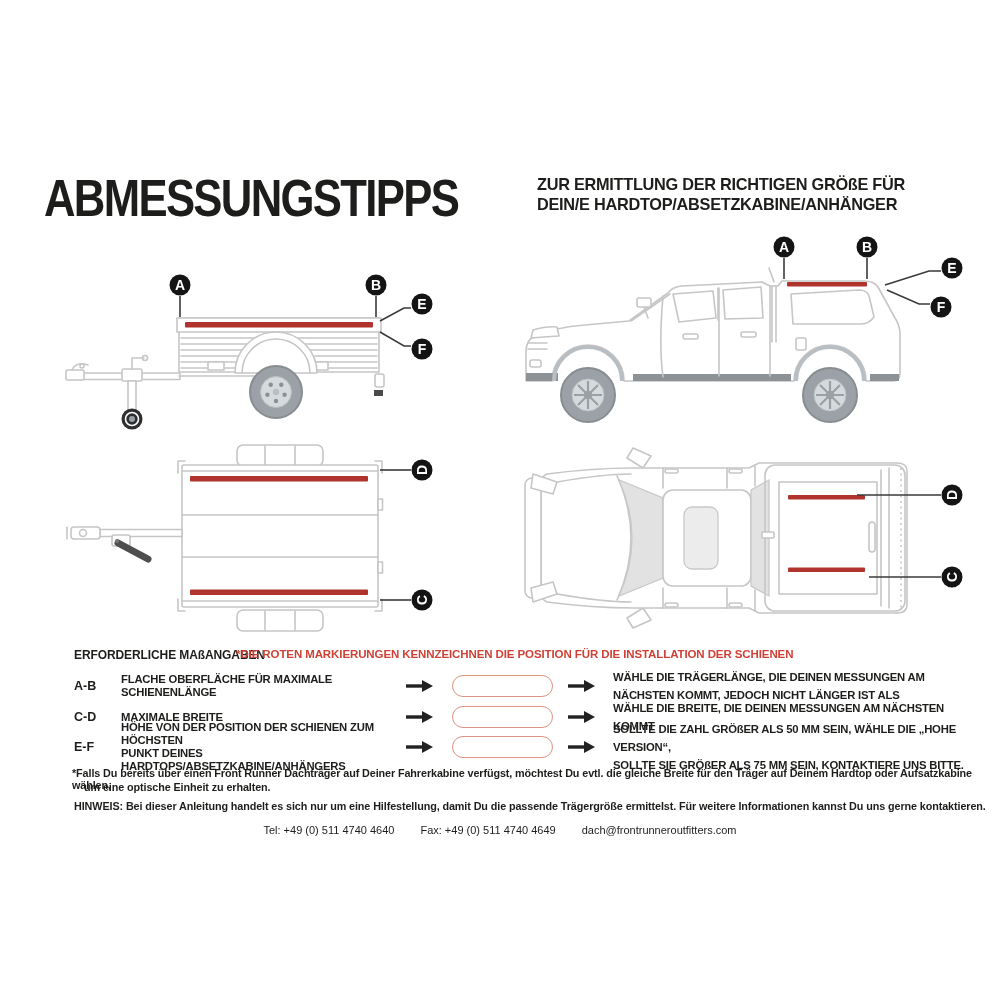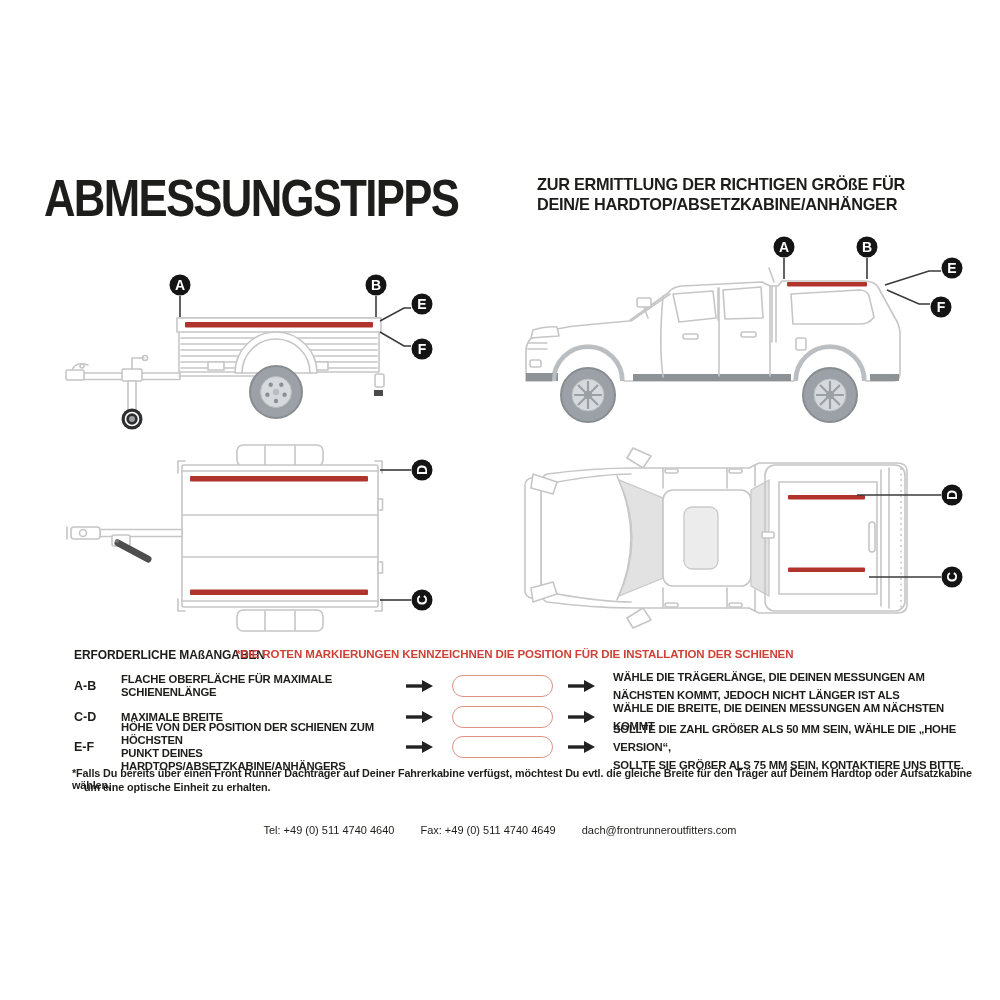--- a/index.html
+++ b/index.html
@@ -338,20 +338,21 @@
           <line x1="0" y1="6.5" x2="17" y2="6.5" stroke="#222" stroke-width="3.4"></line>
           <polygon points="16,0.5 27,6.5 16,12.5" fill="#222"></polygon>
         </svg>
     </div>
     <div class="mres">SOLLTE DIE ZAHL GRÖßER ALS 50 MM SEIN, WÄHLE DIE „HOHE VERSION“,
 SOLLTE SIE GRÖßER ALS 75 MM SEIN, KONTAKTIERE UNS BITTE.</div>
   </div>
 
   <div class="fn-line1">*Falls Du bereits über einen Front Runner Dachträger auf Deiner Fahrerkabine verfügst, möchtest Du evtl. die gleiche Breite für den Träger auf Deinem Hardtop oder Aufsatzkabine wählen,</div>
   <div class="fn-line2">um eine optische Einheit zu erhalten.</div>
+  <div class="hinweis">HINWEIS: Bei dieser Anleitung handelt es sich nur um eine Hilfestellung, damit Du die passende Trägergröße ermittelst. Für weitere Informationen kannst Du uns gerne kontaktieren.</div>
 
   <div class="contact">
     <span>Tel: +49 (0) 511 4740 4640</span>
     <span>Fax: +49 (0) 511 4740 4649</span>
     <span>dach@frontrunneroutfitters.com</span>
   </div>
 
 </div>
 
 </body></html>

